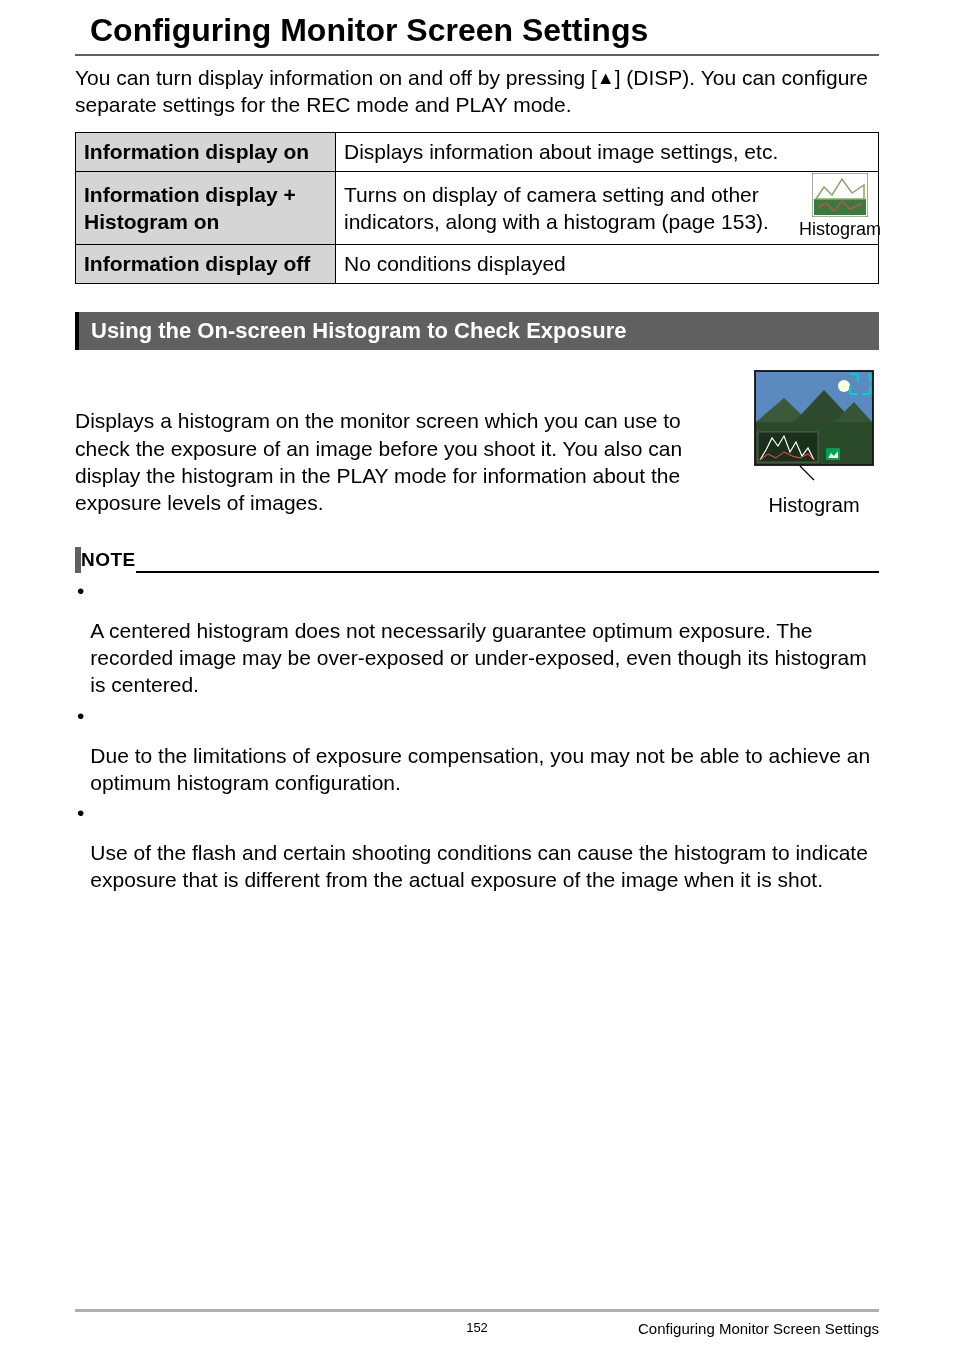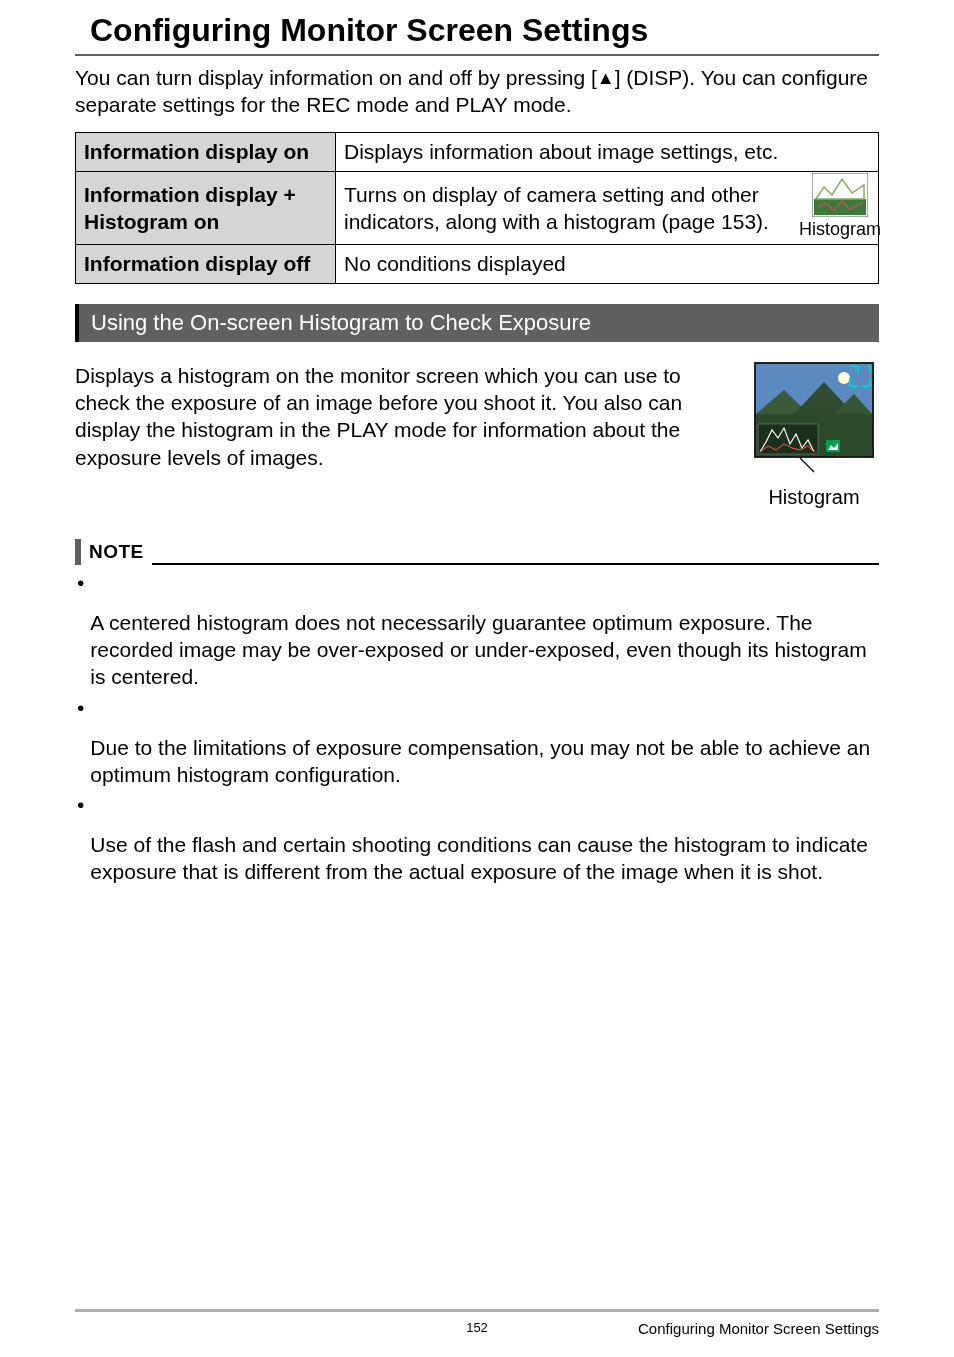--- a/index.html
+++ b/index.html
@@ -32,21 +32,21 @@
     }
     .arrow-up {
       display: inline-block;
       font-size: 18px;
       position: relative;
       top: -1px;
     }
     table.info-table {
       width: 100%;
       border-collapse: collapse;
-      margin-bottom: 20px;
+      margin-bottom: 28px;
     }
     table.info-table td, table.info-table th {
       border: 1px solid #000;
       padding: 5px 8px;
       vertical-align: middle;
       font-size: 21px;
       line-height: 1.3;
     }
     table.info-table th {
       background: #d5d5d5;
@@ -68,30 +68,31 @@
       line-height: 1.1;
       margin-top: -4px;
     }
     .thumb-small svg { display: block; }
     .thumb-label { margin-top: 3px; font-size: 18px; }
 
     .subsection-bar {
       background: #606060;
       color: #fff;
       font-size: 22px;
-      font-weight: normal;
+      font-weight: bold;
       padding: 6px 12px;
       border-left: 4px solid #000;
       margin-bottom: 20px;
     }
 
     .histogram-block {
       display: flex;
       gap: 48px;
       margin-bottom: 30px;
+      align-items: flex-end;
     }
     .histogram-text {
       flex: 1;
       font-size: 21px;
       line-height: 1.3;
     }
     .histogram-figure {
       width: 130px;
       display: flex;
       flex-direction: column;
@@ -104,21 +105,21 @@
     .callout-line {
       height: 16px;
       display: flex;
       justify-content: center;
     }
 
     .note-block { }
     .note-header {
       display: flex;
       align-items: flex-end;
-      gap: 8px;
+      gap: 0;
       margin-bottom: 4px;
     }
     .note-marker {
       width: 6px;
       height: 26px;
       background: #606060;
       flex-shrink: 0;
     }
     .note-label {
       font-weight: bold;

